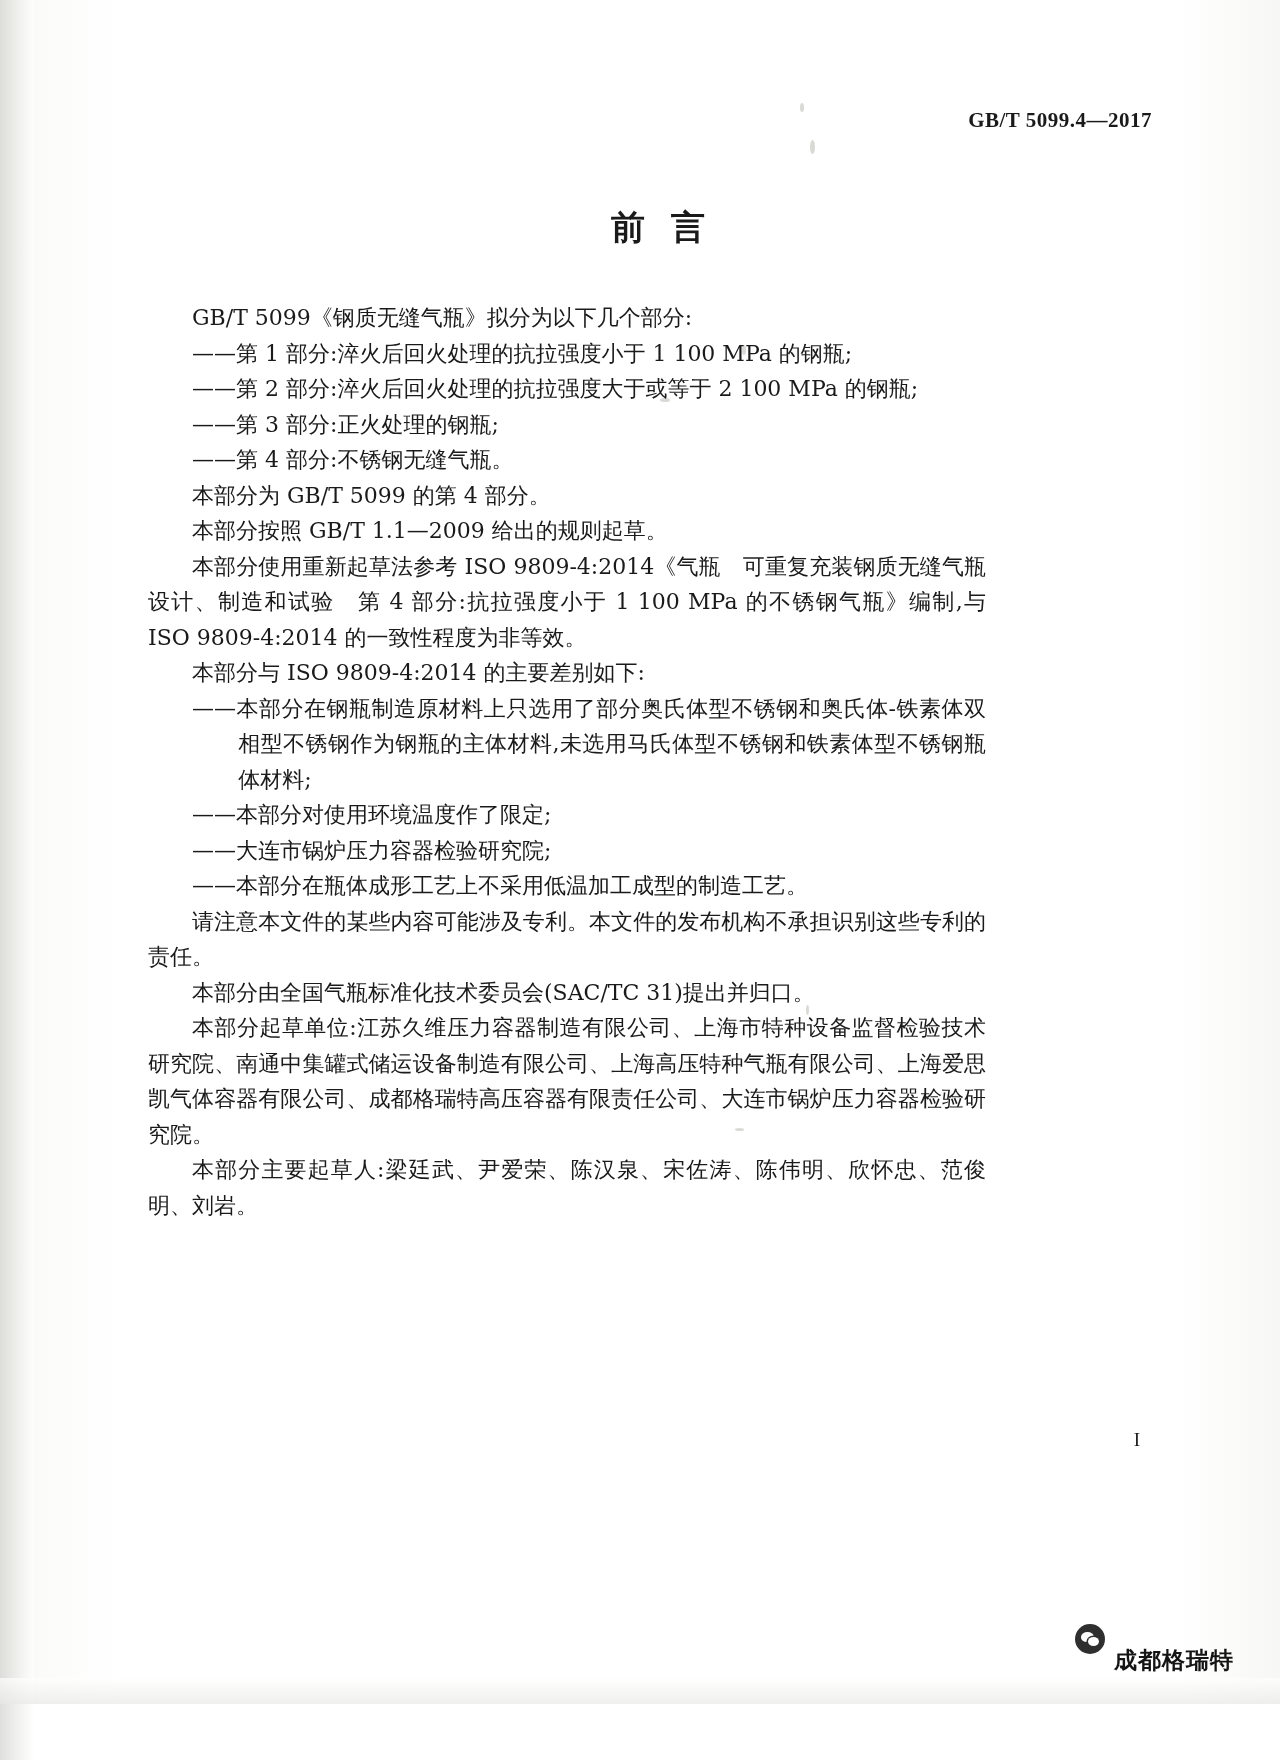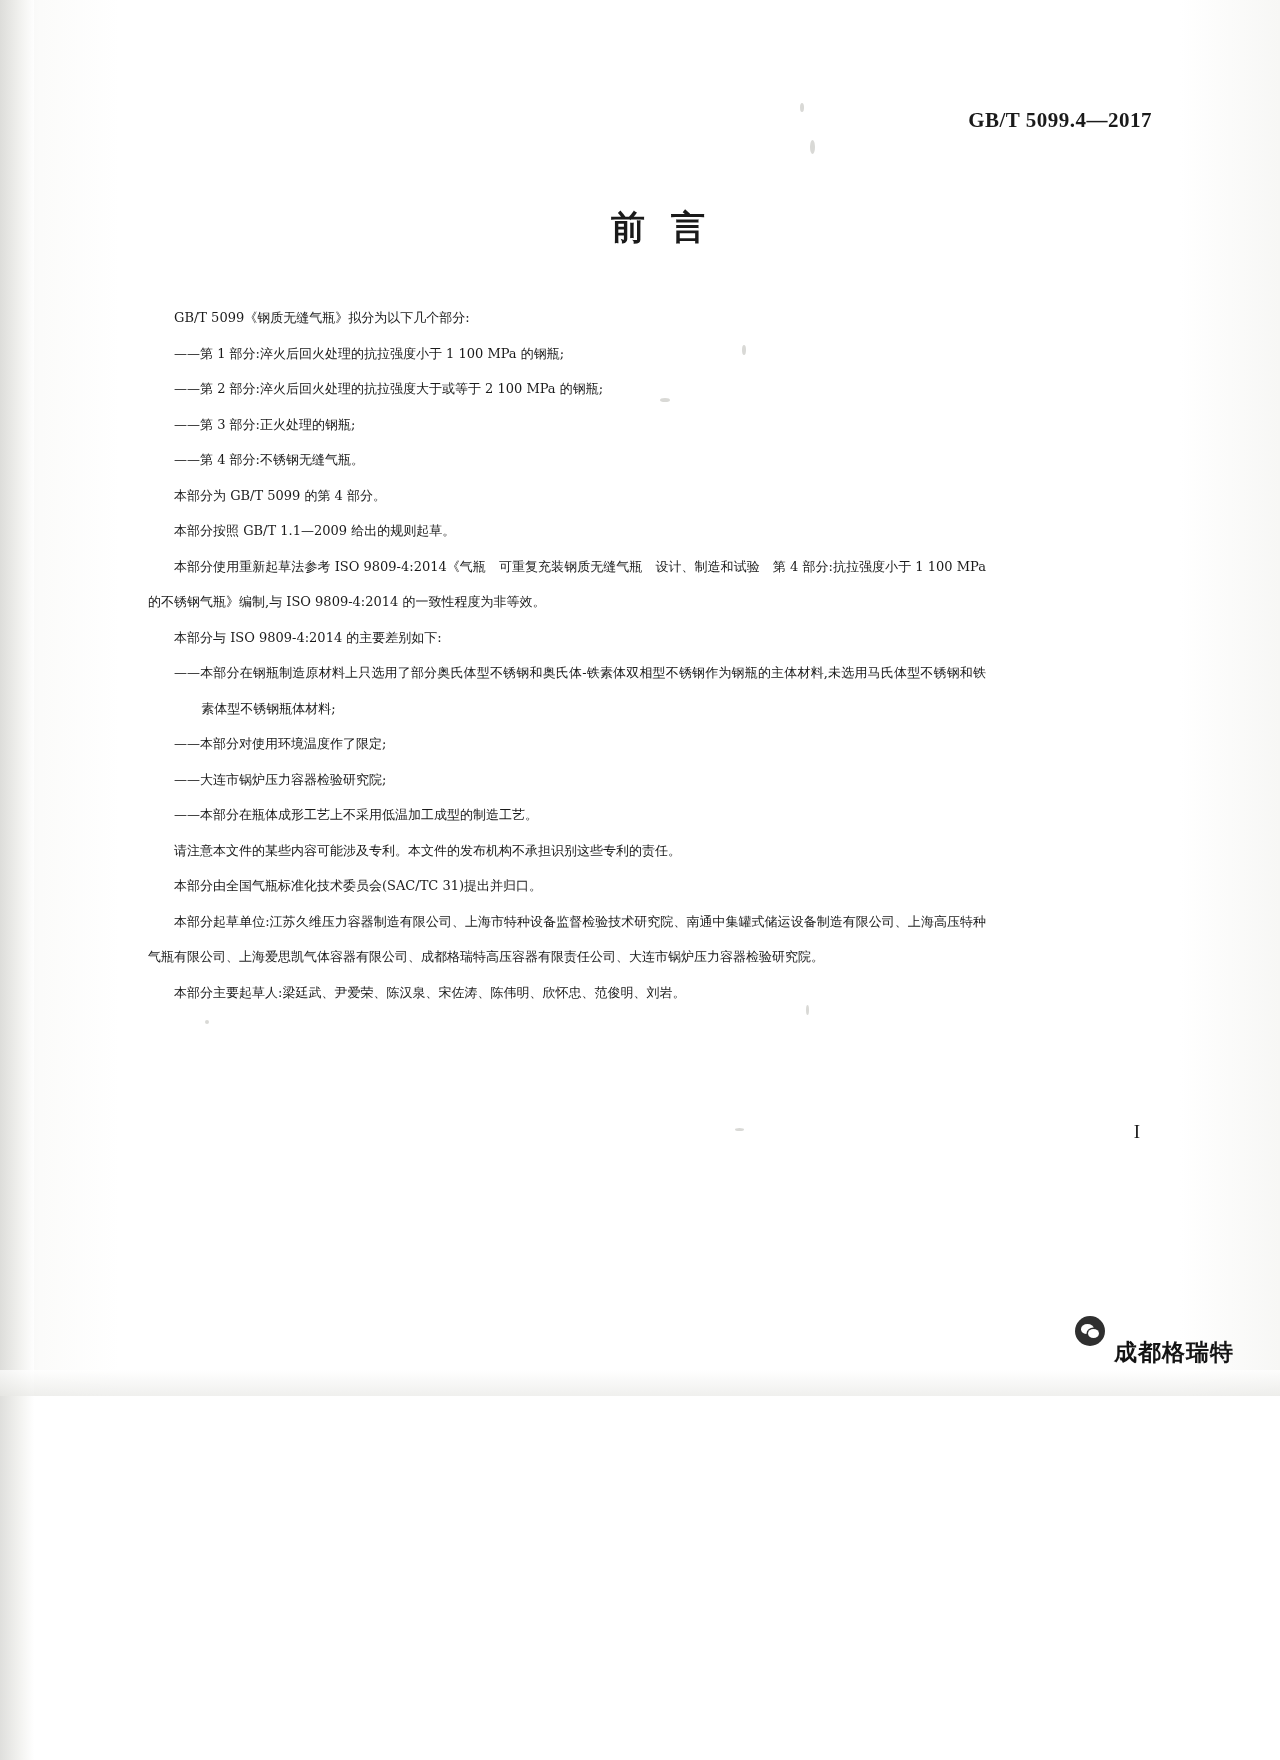--- a/index.html
+++ b/index.html
@@ -14,21 +14,21 @@
     font-family: "DejaVu Serif", "Liberation Serif", serif;
     color: #1a1a1a;
     overflow: hidden;
   }
 
   
   .page {
     position: absolute;
     left: 0; top: 0;
     width: 1280px;
-    height: 1396px;
+    height: 1704px;
     background:
       linear-gradient(90deg, #f2f2ef 0px, #fbfbfa 40px, #ffffff 120px, #ffffff 1180px, #f7f7f5 1280px);
   }
 
   .scan-edge-left {
     position: absolute;
     left: 0; top: 0;
     width: 34px; height: 1760px;
     background: linear-gradient(90deg, #d9d9d6 0%, #efefec 55%, #ffffff 100%);
     opacity: .85;
@@ -64,21 +64,21 @@
     text-indent: 26px;
     font-family: "DejaVu Serif", "Liberation Serif", serif;
     padding-left: 18px;
   }
 
   .body-block {
     position: absolute;
     left: 148px;
     top: 300px;
     width: 838px;
-    font-size: 13px;
+    font-size: 22px;
     line-height: 35.5px;
     text-align: justify;
   }
 
   p.para {
     margin: 0;
     text-indent: 2em;
   }
   p.dash {
     margin: 0;

